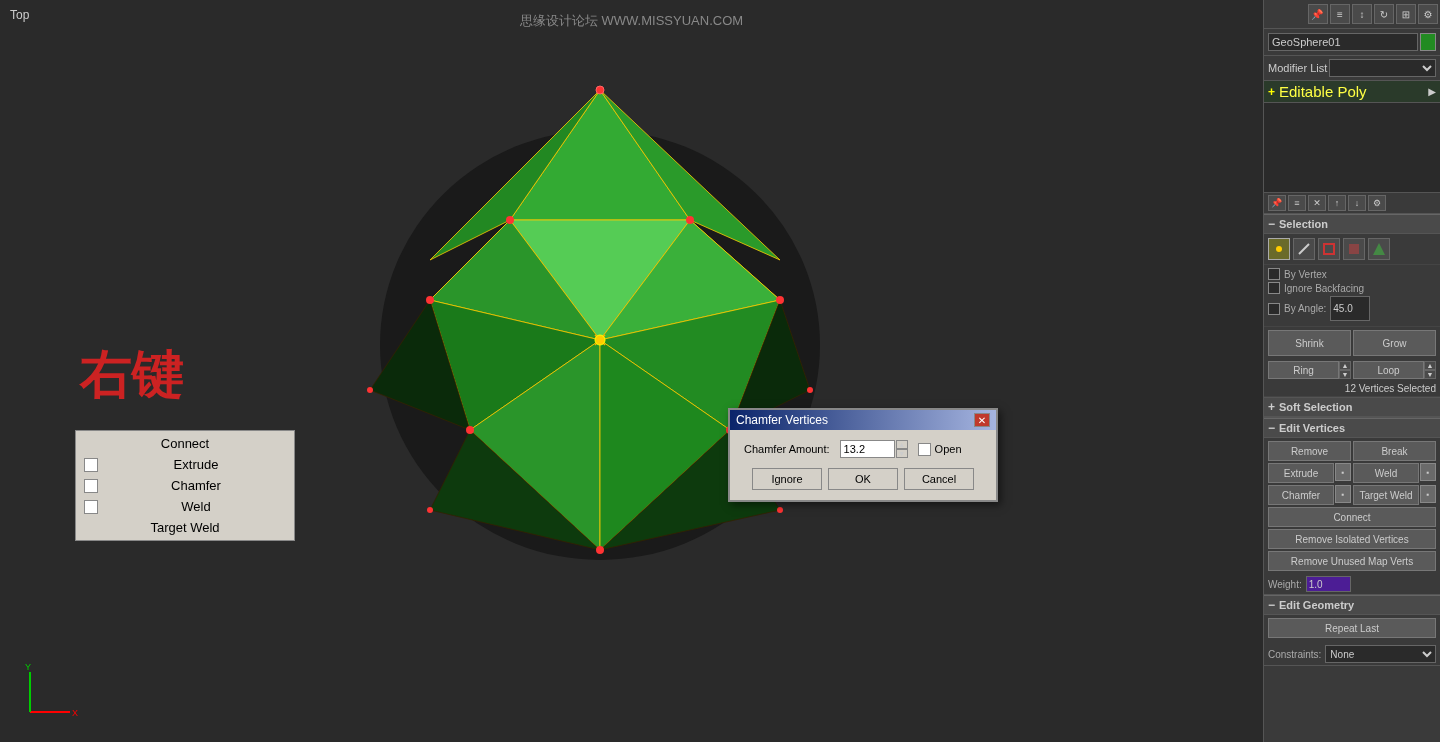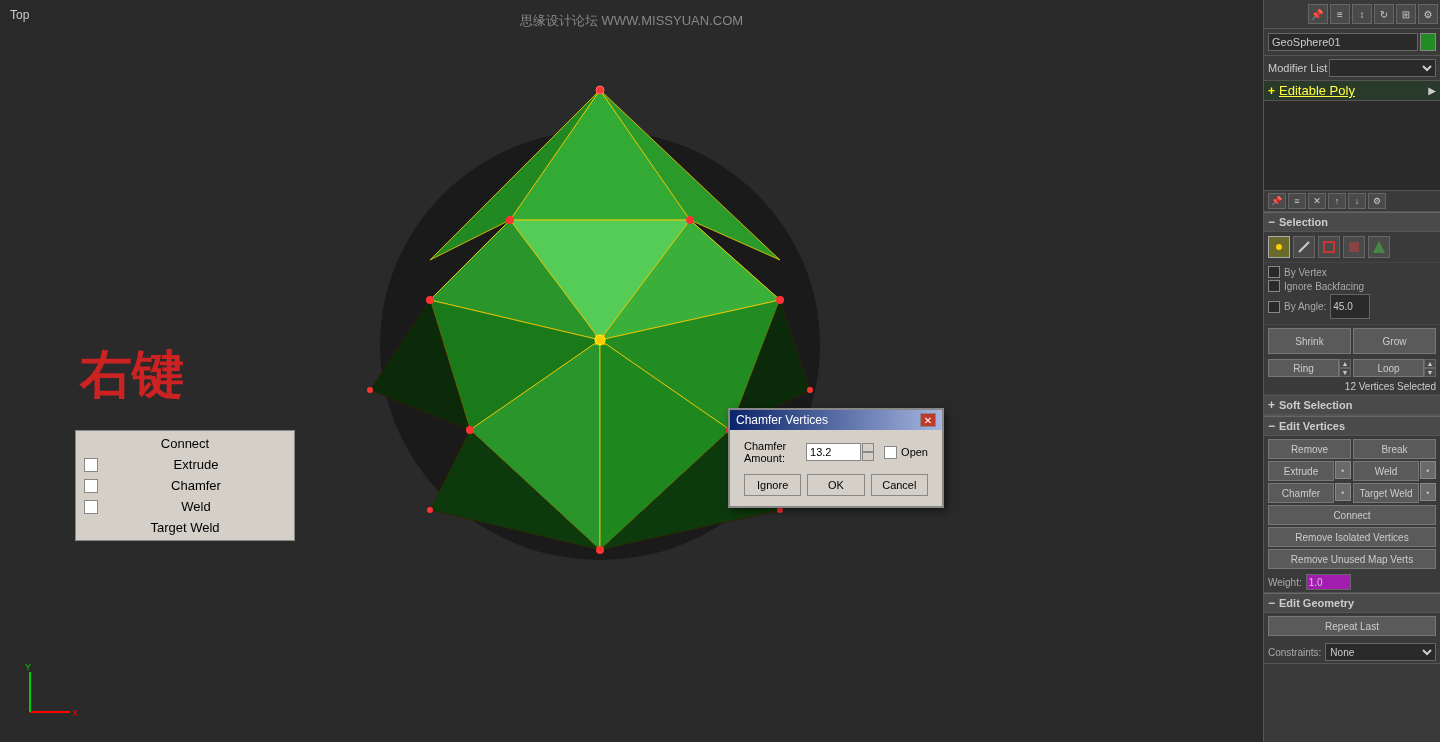--- a/index.html
+++ b/index.html
@@ -87,21 +87,21 @@
     .menu-label {
       flex: 1;
       text-align: center;
     }
 
     
     #chamfer-dialog {
       position: absolute;
       top: 408px;
       left: 728px;
-      width: 216px;
+      width: 270px;
       background: #d4d0c8;
       border: 2px solid #888;
       box-shadow: 3px 3px 8px rgba(0,0,0,0.5);
     }
 
     #dialog-titlebar {
       background: linear-gradient(to right, #0a246a, #a6b5e0);
       color: #fff;
       padding: 3px 6px;
       font-size: 12px;
@@ -311,22 +311,21 @@
 
     #ep-plus {
       color: #ffff00;
       font-size: 12px;
       font-weight: bold;
     }
 
     #ep-label {
       flex: 1;
       color: #ffff44;
-      font-size: 13px;
-      text-decoration: underline;
+      font-size: 15px;
     }
 
     #ep-arrow {
       color: #ccc;
       font-size: 10px;
     }
 
     
     #modifier-stack {
       height: 90px;
@@ -586,21 +585,21 @@
     #weight-row {
       display: flex;
       align-items: center;
       padding: 2px 4px;
       gap: 4px;
     }
 
     #weight-input {
       width: 45px;
       height: 16px;
-      background: #a21caf;
+      background: #4c1d95;
       border: 1px solid #666;
       color: #ccc;
       font-size: 10px;
       padding: 0 2px;
     }
 
     
     #edit-geometry-section {
       border-bottom: 1px solid #555;
     }

